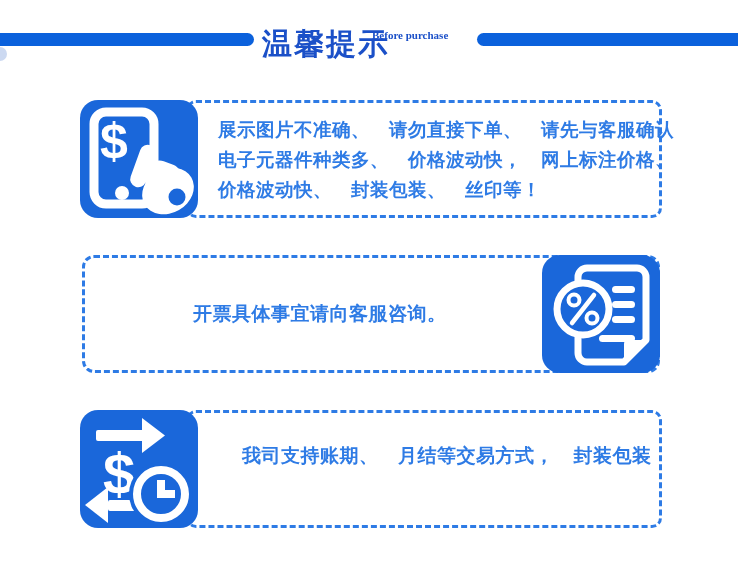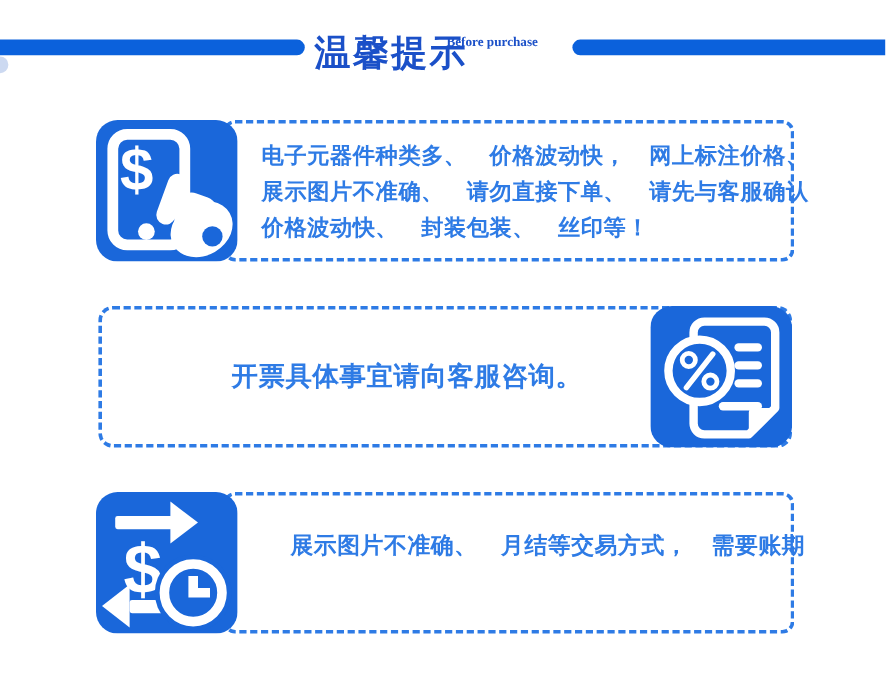--- a/index.html
+++ b/index.html
@@ -60,21 +60,21 @@
   
   .tip-text{
     position:absolute;
     color:var(--text-blue);
     font-weight:bold;
     font-size:18.5px;
     letter-spacing:0.5px;
     white-space:nowrap;
   }
   .text-1{left:218px;top:115px;line-height:30px;}
-  .text-2{left:193px;top:303px;line-height:22px;font-size:22px;text-align:center;}
+  .text-2{left:193px;top:303px;line-height:22px;font-size:19px;text-align:center;}
   .text-3{left:242px;top:440px;line-height:31px;font-size:19px;}
 </style>
 </head>
 <body>
 
 <div class="page">
 
   <div class="bar bar-left"></div>
   <div class="edge-dot"></div>
   <div class="title">温馨提示</div>
@@ -88,22 +88,22 @@
     <text class="svg-dollar" x="20" y="58" font-size="50">$</text>
     <circle cx="42" cy="93" r="7" fill="#fff"></circle>
     <g fill="#fff">
       <rect x="55" y="44" width="16" height="44" rx="8" transform="rotate(20 63 66)"></rect>
       <rect x="66" y="62" width="34" height="32" rx="12" transform="rotate(20 83 78)"></rect>
       <ellipse cx="88" cy="91" rx="27" ry="22" transform="rotate(-30 88 91)"></ellipse>
     </g>
     <circle cx="97" cy="97" r="8.5" class="ibg"></circle>
   </svg>
   <div class="tip-text text-1">
+    <div>展示图片不准确、　请勿直接下单、　请先与客服确认</div>
     <div>电子元器件种类多、　价格波动快，　网上标注价格、</div>
-    <div>展示图片不准确、　请勿直接下单、　请先与客服确认</div>
     <div>价格波动快、　封装包装、　丝印等！</div>
   </div>
 
   <div class="dashed-box box-2"></div>
   <div class="tip-text text-2">
     <div>开票具体事宜请向客服咨询。</div>
   </div>
   <svg class="tip-icon icon-2" viewBox="0 0 118 118">
     <rect class="ibg" x="0" y="0" width="118" height="118" rx="18"></rect>
     <path d="M95,13 A9,9 0 0 1 104,22 V85 L82,107 H45 A9,9 0 0 1 36,98 V22 A9,9 0 0 1 45,13 Z" fill="none" stroke="#fff" stroke-width="7" stroke-linejoin="round"></path>
@@ -128,16 +128,16 @@
       <polygon points="62,8 62,43 85,25.5"></polygon>
       <rect x="28" y="90" width="40" height="11" rx="2"></rect>
       <polygon points="28,77 28,113 5,95"></polygon>
     </g>
     <text class="svg-dollar" x="23" y="84" font-size="58">$</text>
     <circle cx="81" cy="84" r="32" class="ibg"></circle>
     <circle cx="81" cy="84" r="24" class="ibg" stroke="#fff" stroke-width="8"></circle>
     <path d="M81,70 L81,84 L95,84" fill="none" stroke="#fff" stroke-width="8"></path>
   </svg>
   <div class="tip-text text-3">
-    <div>展示图片不准确、　月结等交易方式，　需要账期</div>
+    <div>我司支持账期、　月结等交易方式，　封装包装</div>
   </div>
 
 </div>
 
 </body></html>

